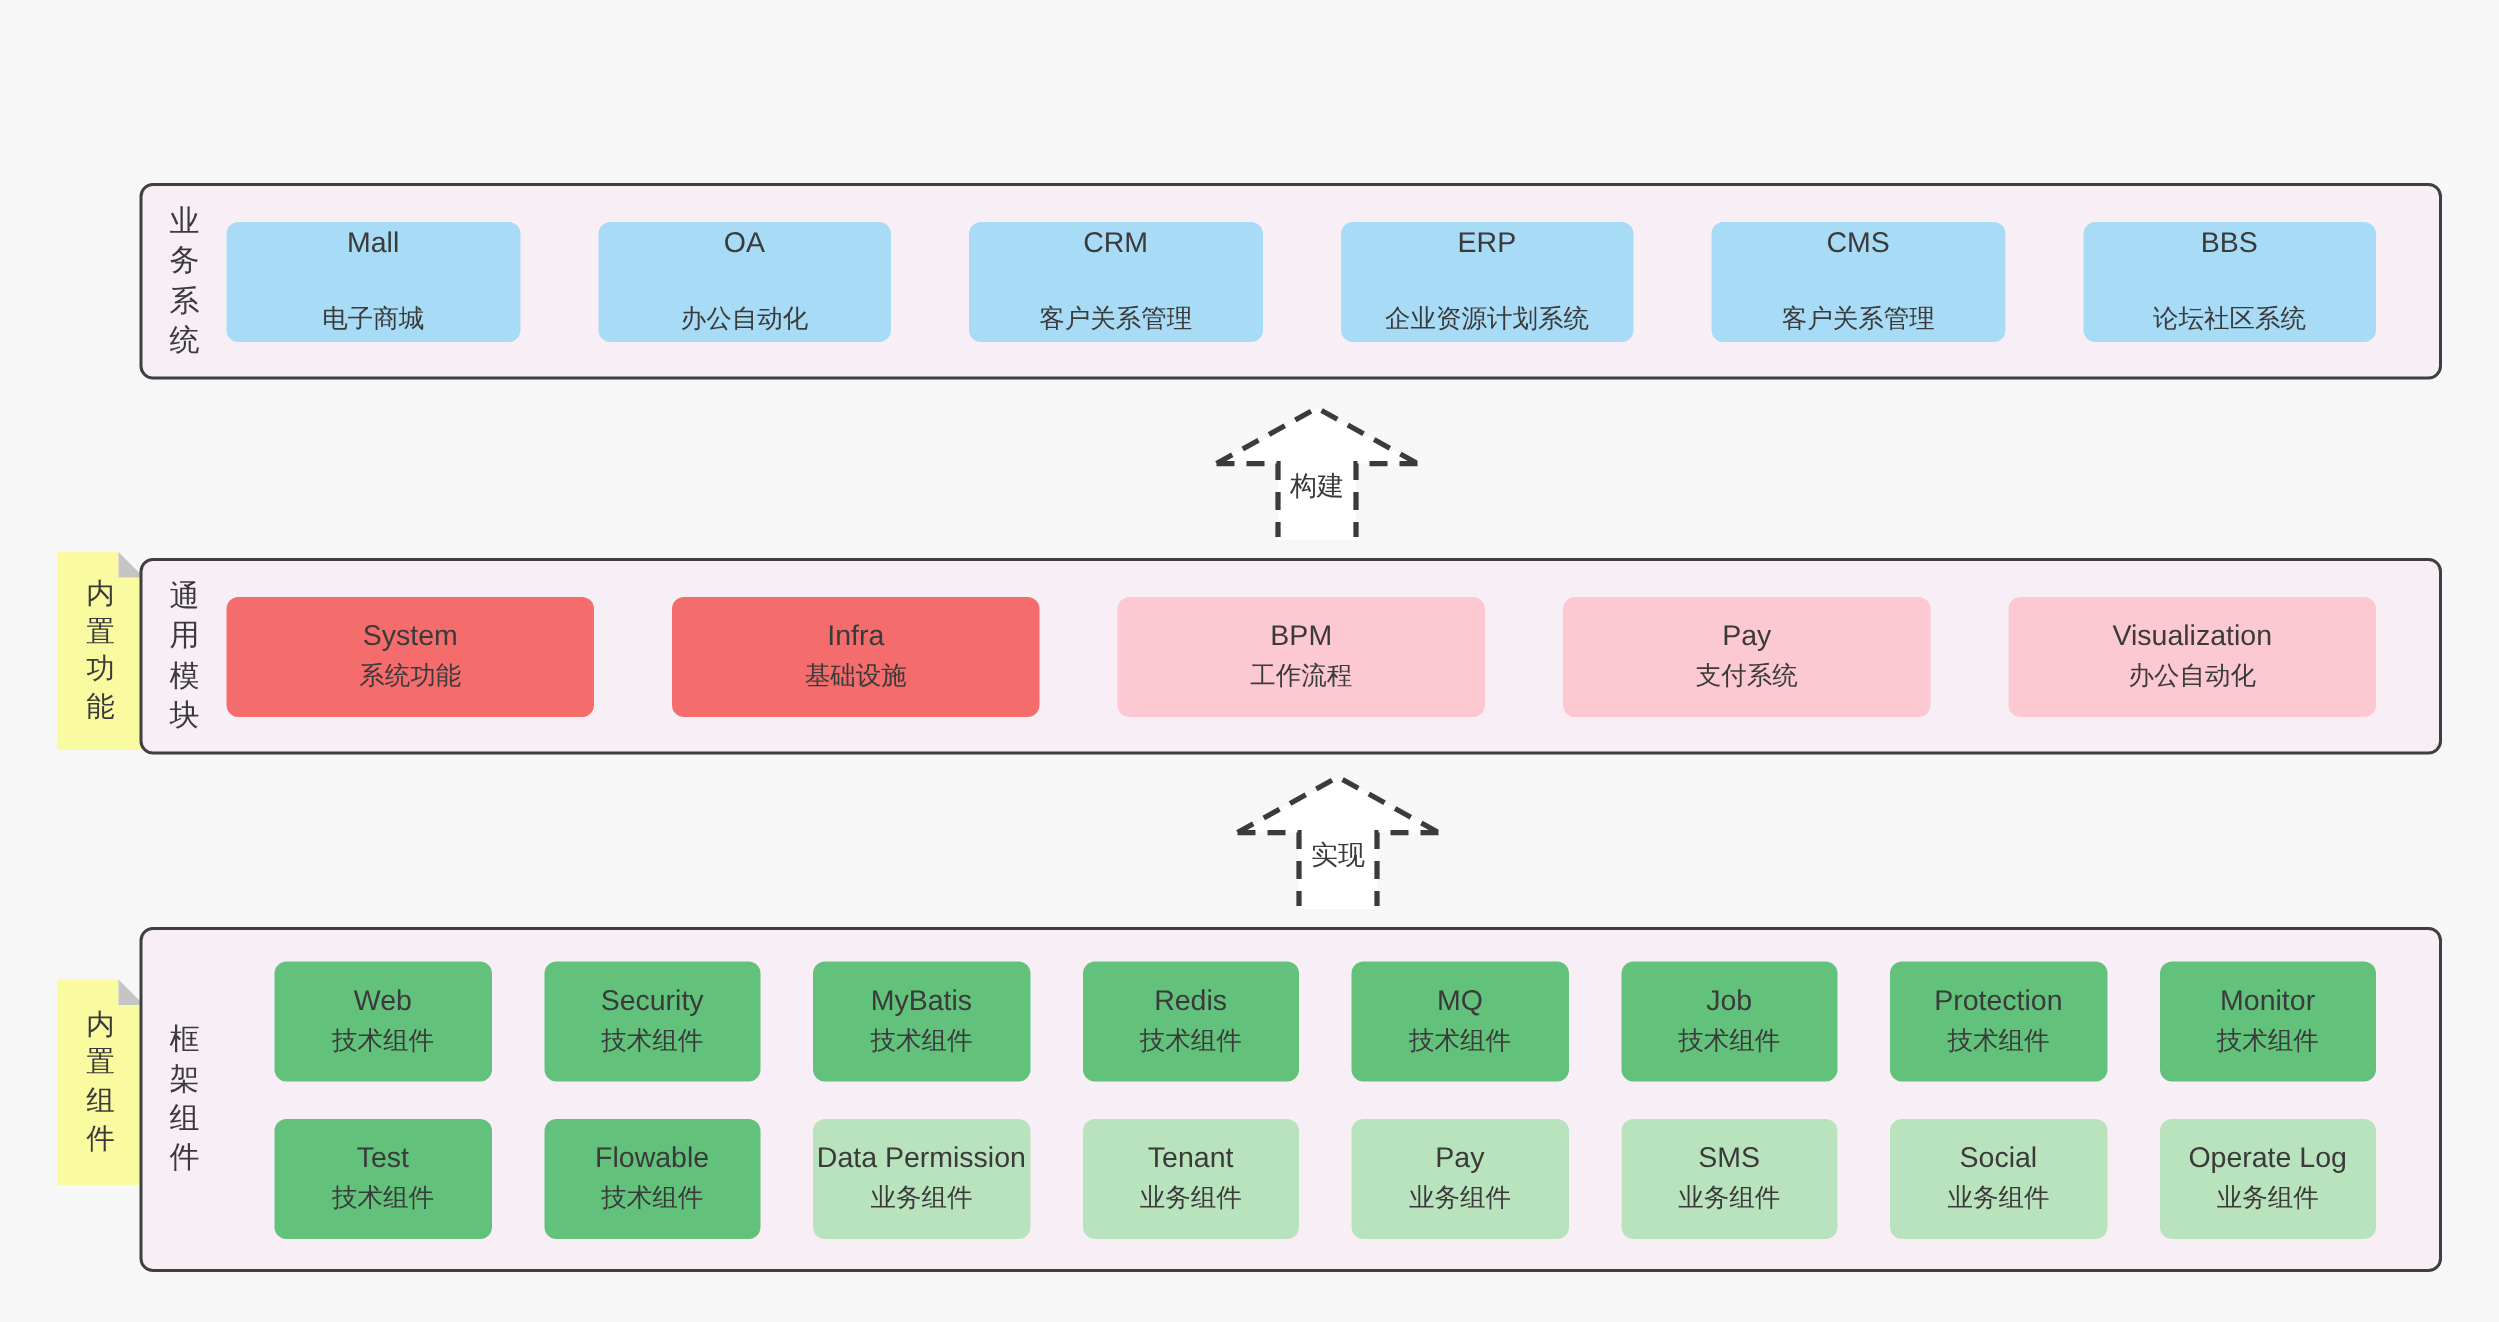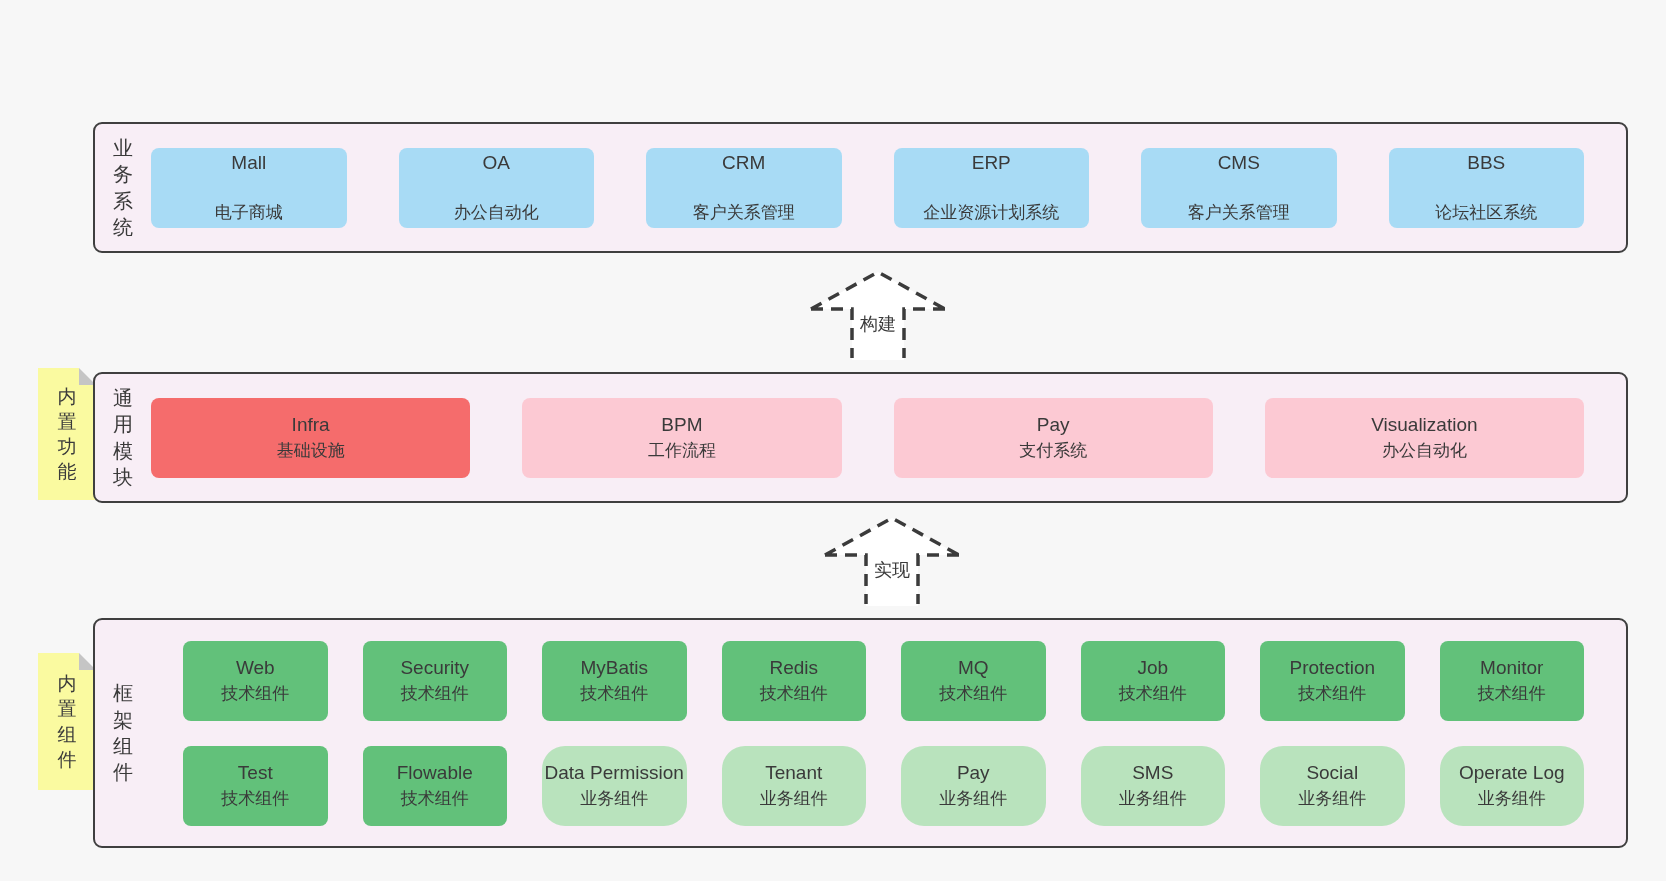--- a/index.html
+++ b/index.html
@@ -46,21 +46,21 @@
     flex: 1; height: 80px; border-radius: 8px;
     display: flex; flex-direction: column; align-items: center; justify-content: center;
     text-align: center; line-height: 26px;
   }
   .box .name { font-size: 19px; }
   .box .desc { font-size: 17px; }
   .box.blue        { background: var(--blue, #a8dbf5); gap: 24px; }
   .box.red         { background: var(--red, #f56c6c); }
   .box.pink        { background: var(--pink, #fcc9d3); }
   .box.green       { background: var(--green-dark, #62c17a); }
-  .box.green-light { background: var(--green-light, #b9e3bd); border-radius: 23px; }
+  .box.green-light { background: var(--green-light, #b9e3bd); }
 
   
   .sticky {
     position: absolute; left: 38px; width: 58px; z-index: 1;
     background: var(--sticky-yellow, #fafaa0);
     display: flex; align-items: center; justify-content: center;
     font-size: 19px; color: var(--text, #3a3a3a);
   }
   #sticky-features   { top: 368px; height: 132px; }
   #sticky-components { top: 653px; height: 137px; }
@@ -128,20 +128,24 @@
   <span class="fold"></span>
   <span class="vtext">内置功能</span>
 </div>
 
 <div class="band" id="band-modules">
   <div class="band-label">
     <span class="vtext">通用模块</span>
   </div>
   <div class="box-row">
     <div class="box red">
+      <span class="name">System</span>
+      <span class="desc">系统功能</span>
+    </div>
+    <div class="box red">
       <span class="name">Infra</span>
       <span class="desc">基础设施</span>
     </div>
     <div class="box pink">
       <span class="name">BPM</span>
       <span class="desc">工作流程</span>
     </div>
     <div class="box pink">
       <span class="name">Pay</span>
       <span class="desc">支付系统</span>

